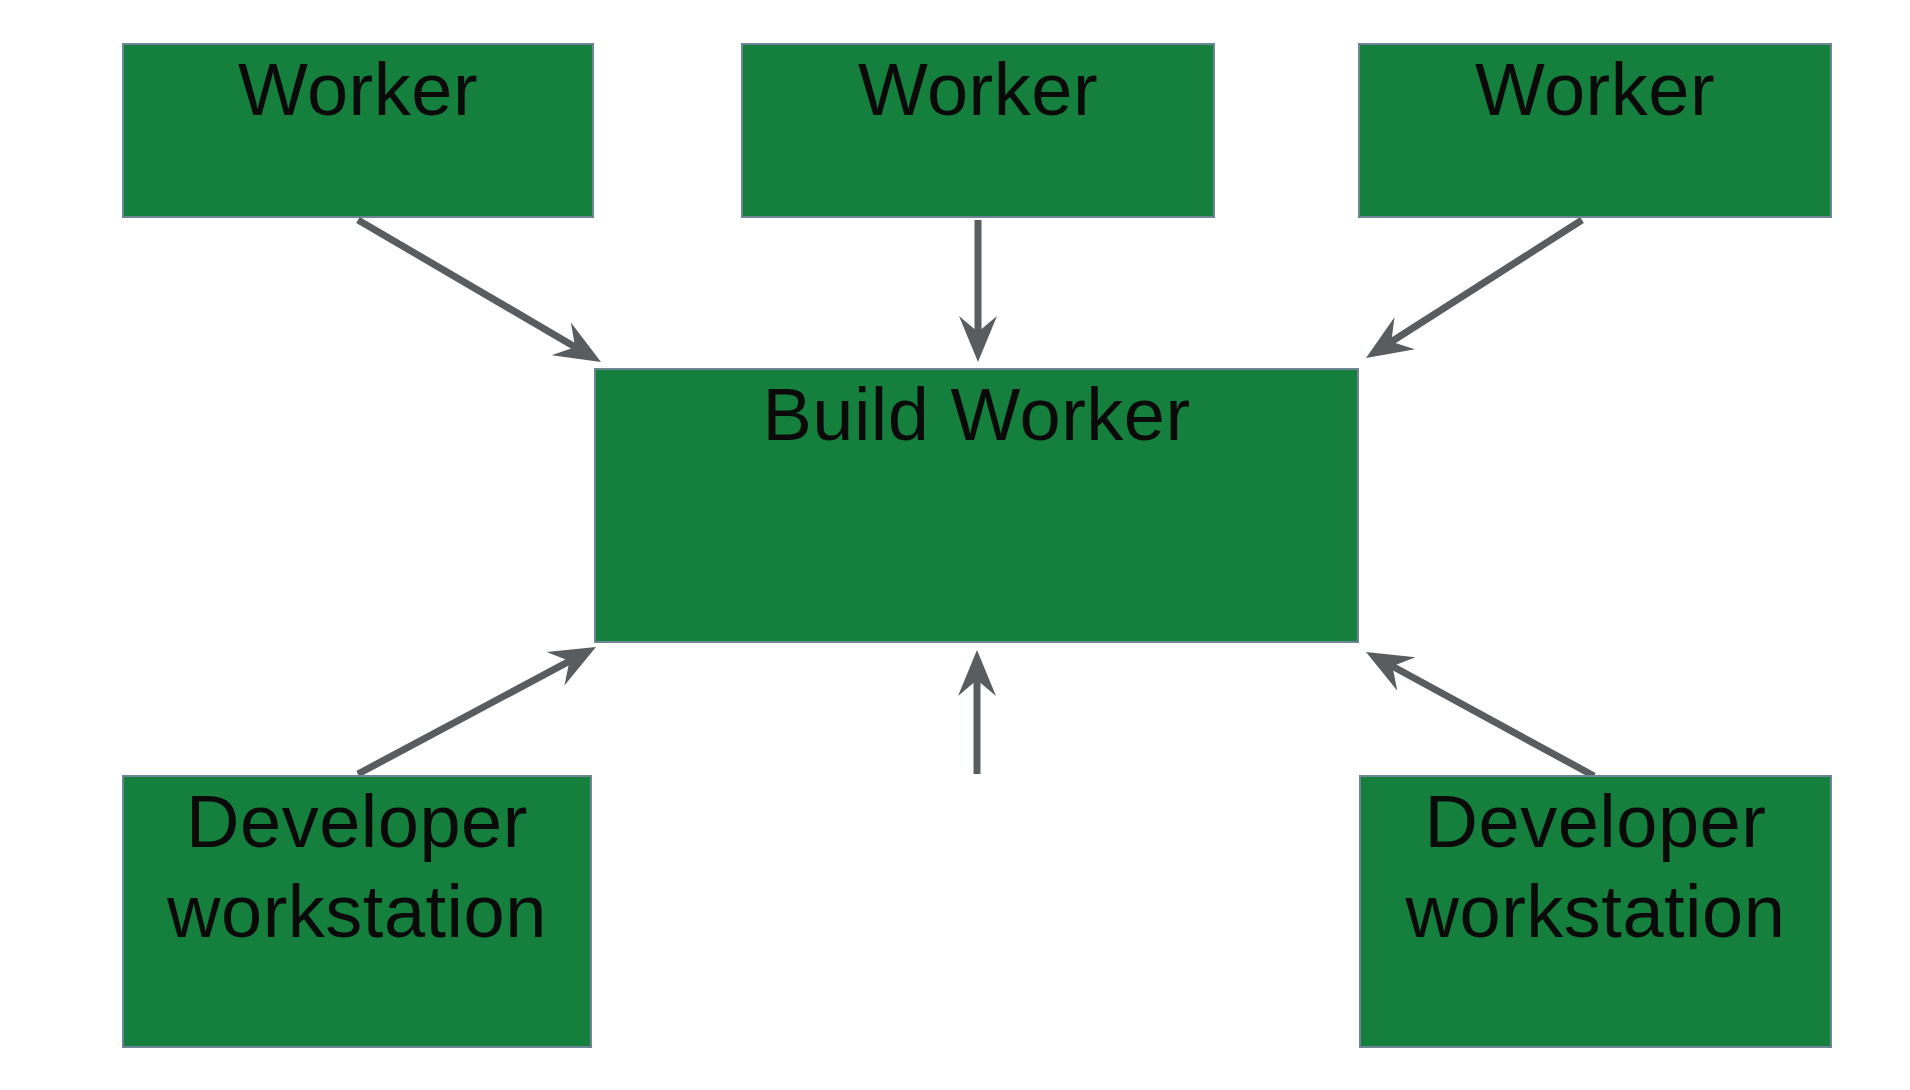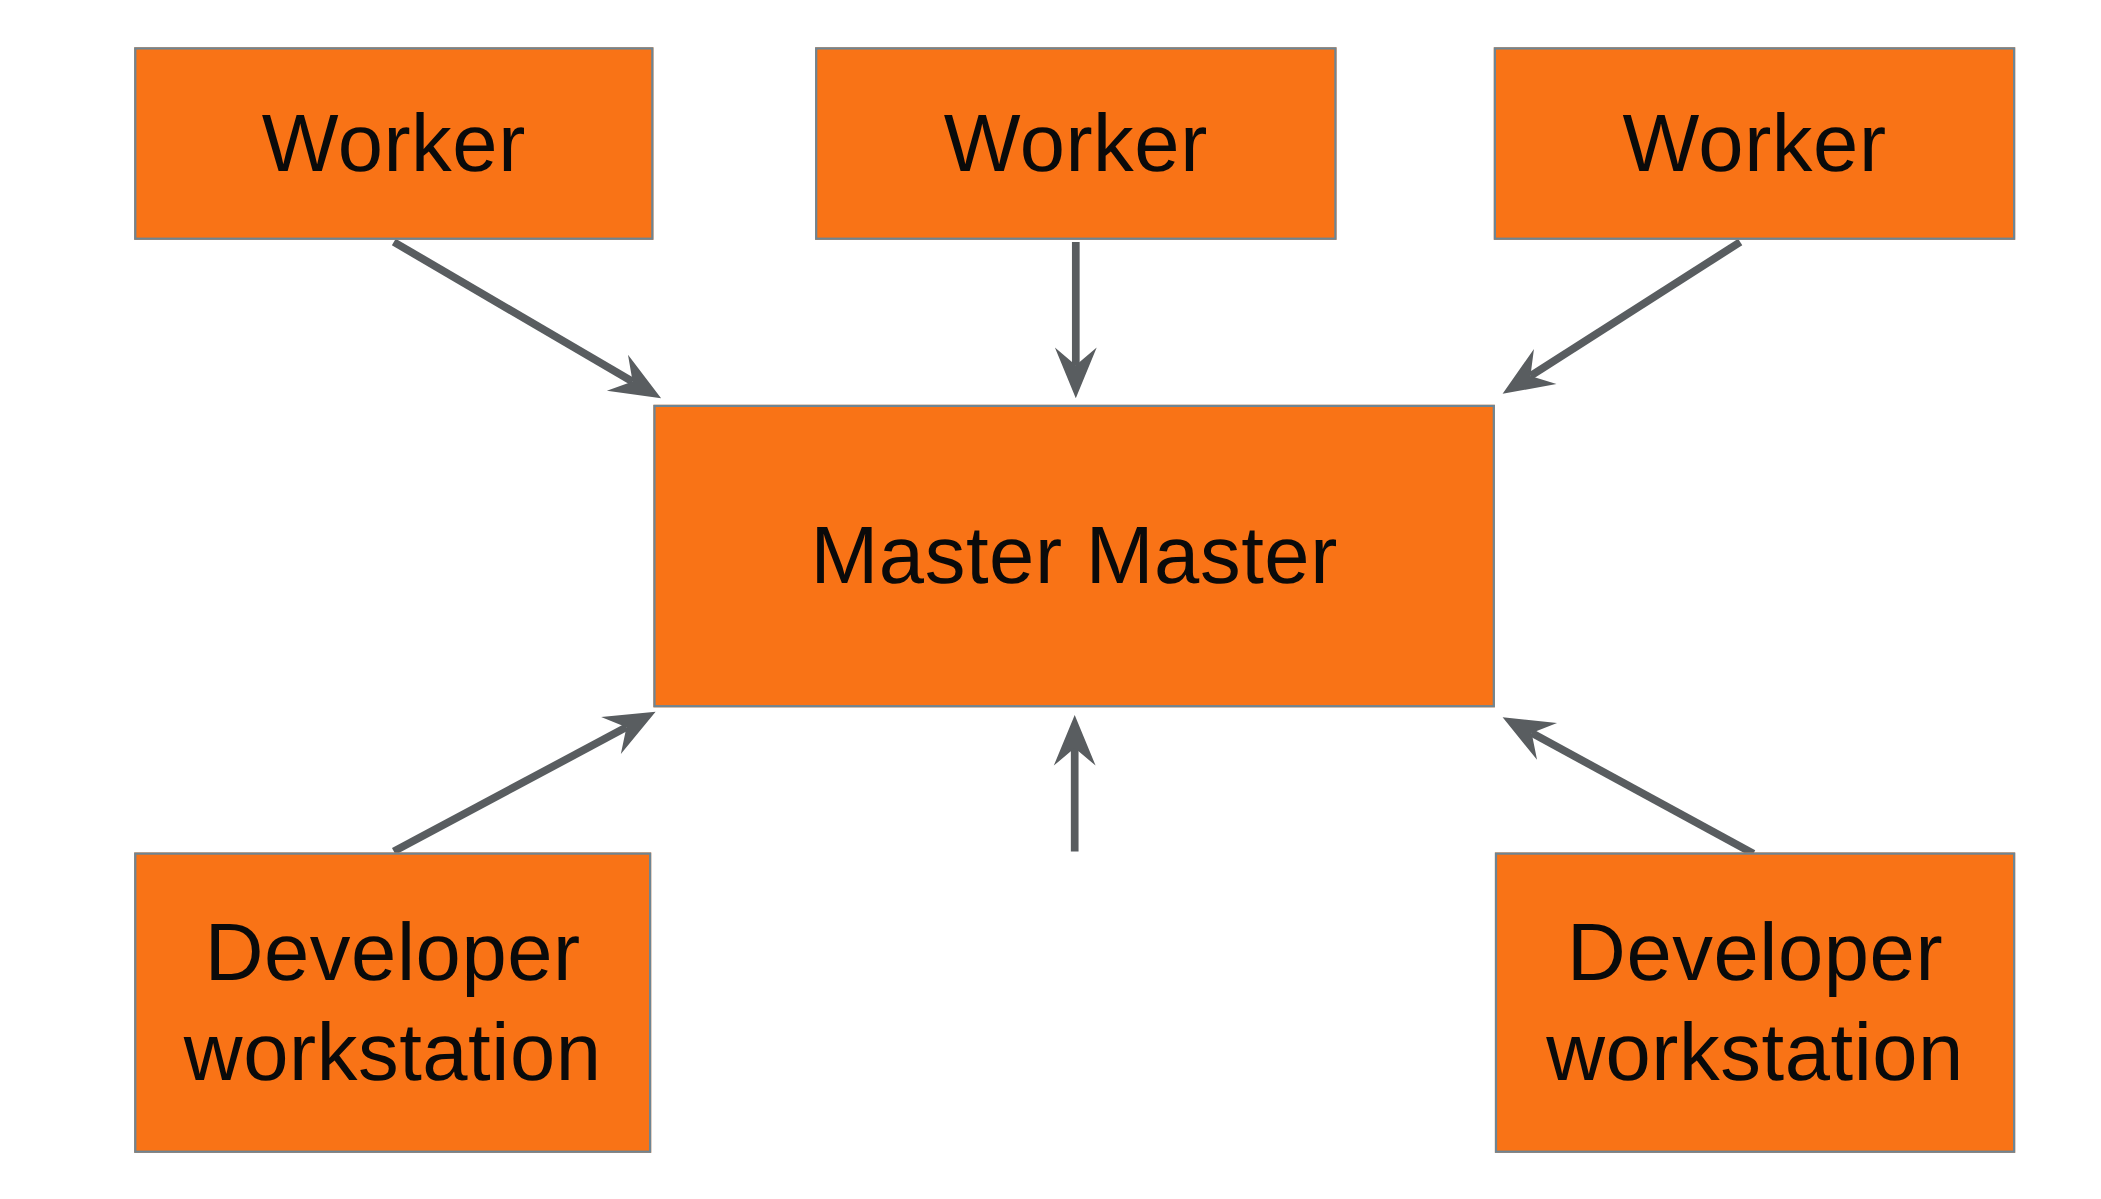--- a/index.html
+++ b/index.html
@@ -19,24 +19,23 @@
     position: absolute;
     left: 0;
     top: 0;
     width: 1910px;
     height: 1090px;
     pointer-events: none;
   }
   .node {
     position: absolute;
     box-sizing: border-box;
-    background: #f97316;
+    background: #15803d;
     border: 2px solid #6d8594;
     display: flex;
-    align-items: center;
     justify-content: center;
     text-align: center;
     color: #0a0a0a;
     font-size: 74px;
     line-height: 1.22;
     letter-spacing: 0.5px;
   }
   
   #node-worker-1      { left: 122px;  top: 43px;  width: 472px; height: 175px; }
   #node-worker-2      { left: 741px;  top: 43px;  width: 474px; height: 175px; }
@@ -84,21 +83,21 @@
 
   <div class="node" id="node-worker-2">
     <span>Worker</span>
   </div>
 
   <div class="node" id="node-worker-3">
     <span>Worker</span>
   </div>
 
   <div class="node" id="node-build-master">
-    <span>Master Master</span>
+    <span>Build Worker</span>
   </div>
 
   <div class="node" id="node-dev-ws-left">
     <span>Developer workstation</span>
   </div>
 
 
   <div class="node" id="node-dev-ws-right">
     <span>Developer workstation</span>
   </div>

